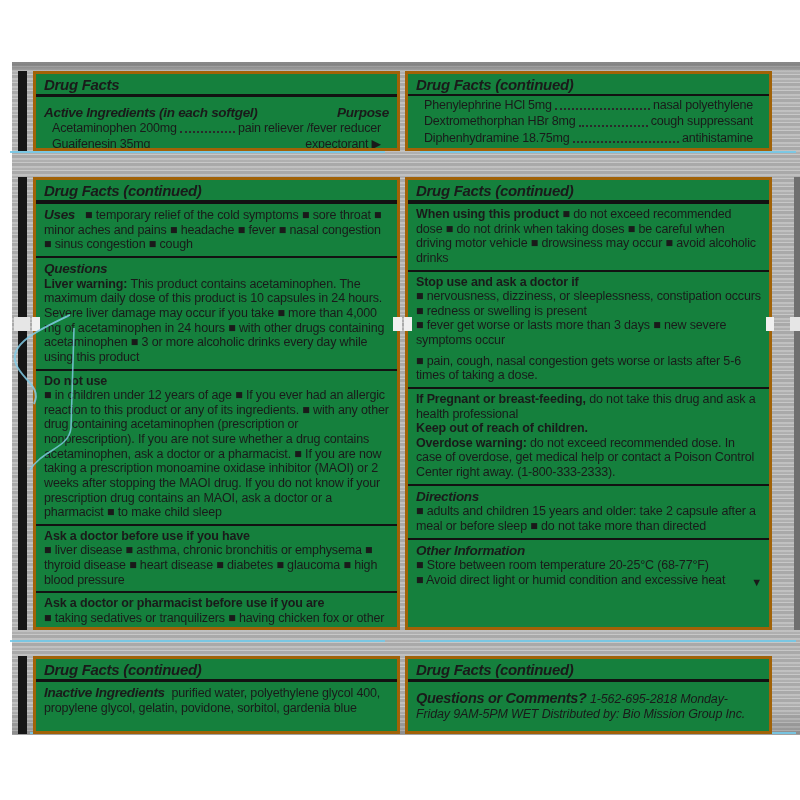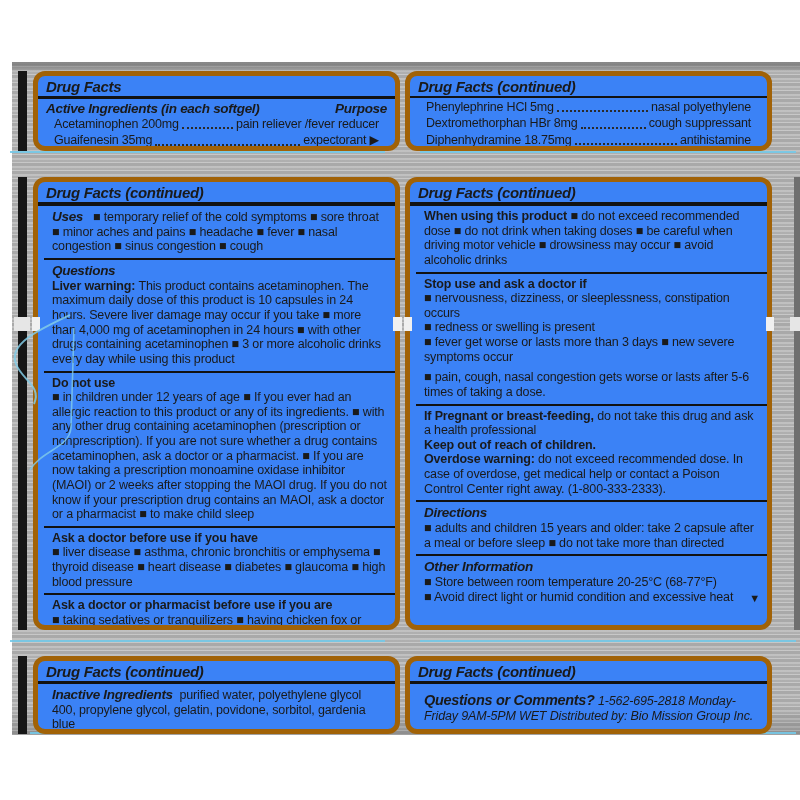--- a/index.html
+++ b/index.html
@@ -15,38 +15,38 @@
       linear-gradient(180deg, rgba(0,0,0,.10) 96%, rgba(0,0,0,.25)),
       repeating-linear-gradient(180deg,#d6d6d6 0 2px,#c3c3c3 2px 4px,#dedede 4px 5px,#bcbcbc 5px 8px),
       linear-gradient(180deg,#cccccc,#d9d9d9 22%,#c0c0c0 48%,#d6d6d6 72%,#c4c4c4);
   }
   .blueline{position:absolute;height:2px;background:#74c9e8;opacity:.9;}
   .sidebar{position:absolute;background:#161616;}
   .sidebar-r{position:absolute;background:#6f6f6f;}
   .foldpatch{position:absolute;top:317px;height:14px;background:#e6e6e6;}
 
   .panel{
-    position:absolute;background:#3b82f6;border:5px solid #a16207;border-radius:12px;
+    position:absolute;background:#15803d;border:3px solid #a16207;border-radius:0;
     box-sizing:border-box;overflow:hidden;
   }
   .panel-head{
     font-weight:bold;font-style:italic;font-size:15px;letter-spacing:-.3px;
     padding:2px 8px 1px;border-bottom:3px solid #121212;
   }
   .panel-head.heavy{border-bottom-width:4px;}
   .colhead{
     display:flex;justify-content:space-between;font-weight:bold;font-style:italic;
-    font-size:13.5px;letter-spacing:-.3px;padding:2px 8px 0;
+    font-size:13.5px;letter-spacing:-.3px;padding:8px 8px 0;
   }
   .ingrow{display:flex;align-items:flex-end;font-size:12.5px;letter-spacing:-.2px;line-height:1.3;padding:0 16px;}
   .ingrow .leader{flex:1;border-bottom:2px dotted #2a2a2a;margin:0 3px 3px;}
   .ingrow .purpose{white-space:nowrap;}
   .section{padding:3px 8px 4px;position:relative;}
   .section + .section{border-top:2px solid #121212;}
-  .bt{font-size:12.5px;line-height:1.17;letter-spacing:-.15px;margin-left:6px;}
+  .bt{font-size:12.5px;line-height:1.17;letter-spacing:-.15px;}
   .bl{font-weight:bold;}
   .bi{font-weight:bold;font-style:italic;font-size:13.5px;letter-spacing:-.3px;}
   .blockhead{display:block;}
   .corner-arrow{position:absolute;right:7px;bottom:3px;font-size:11px;}
   .crease{position:absolute;left:0;top:300px;pointer-events:none;}
   .qtext{font-style:italic;}
 </style>
 </head>
 <body>
 

